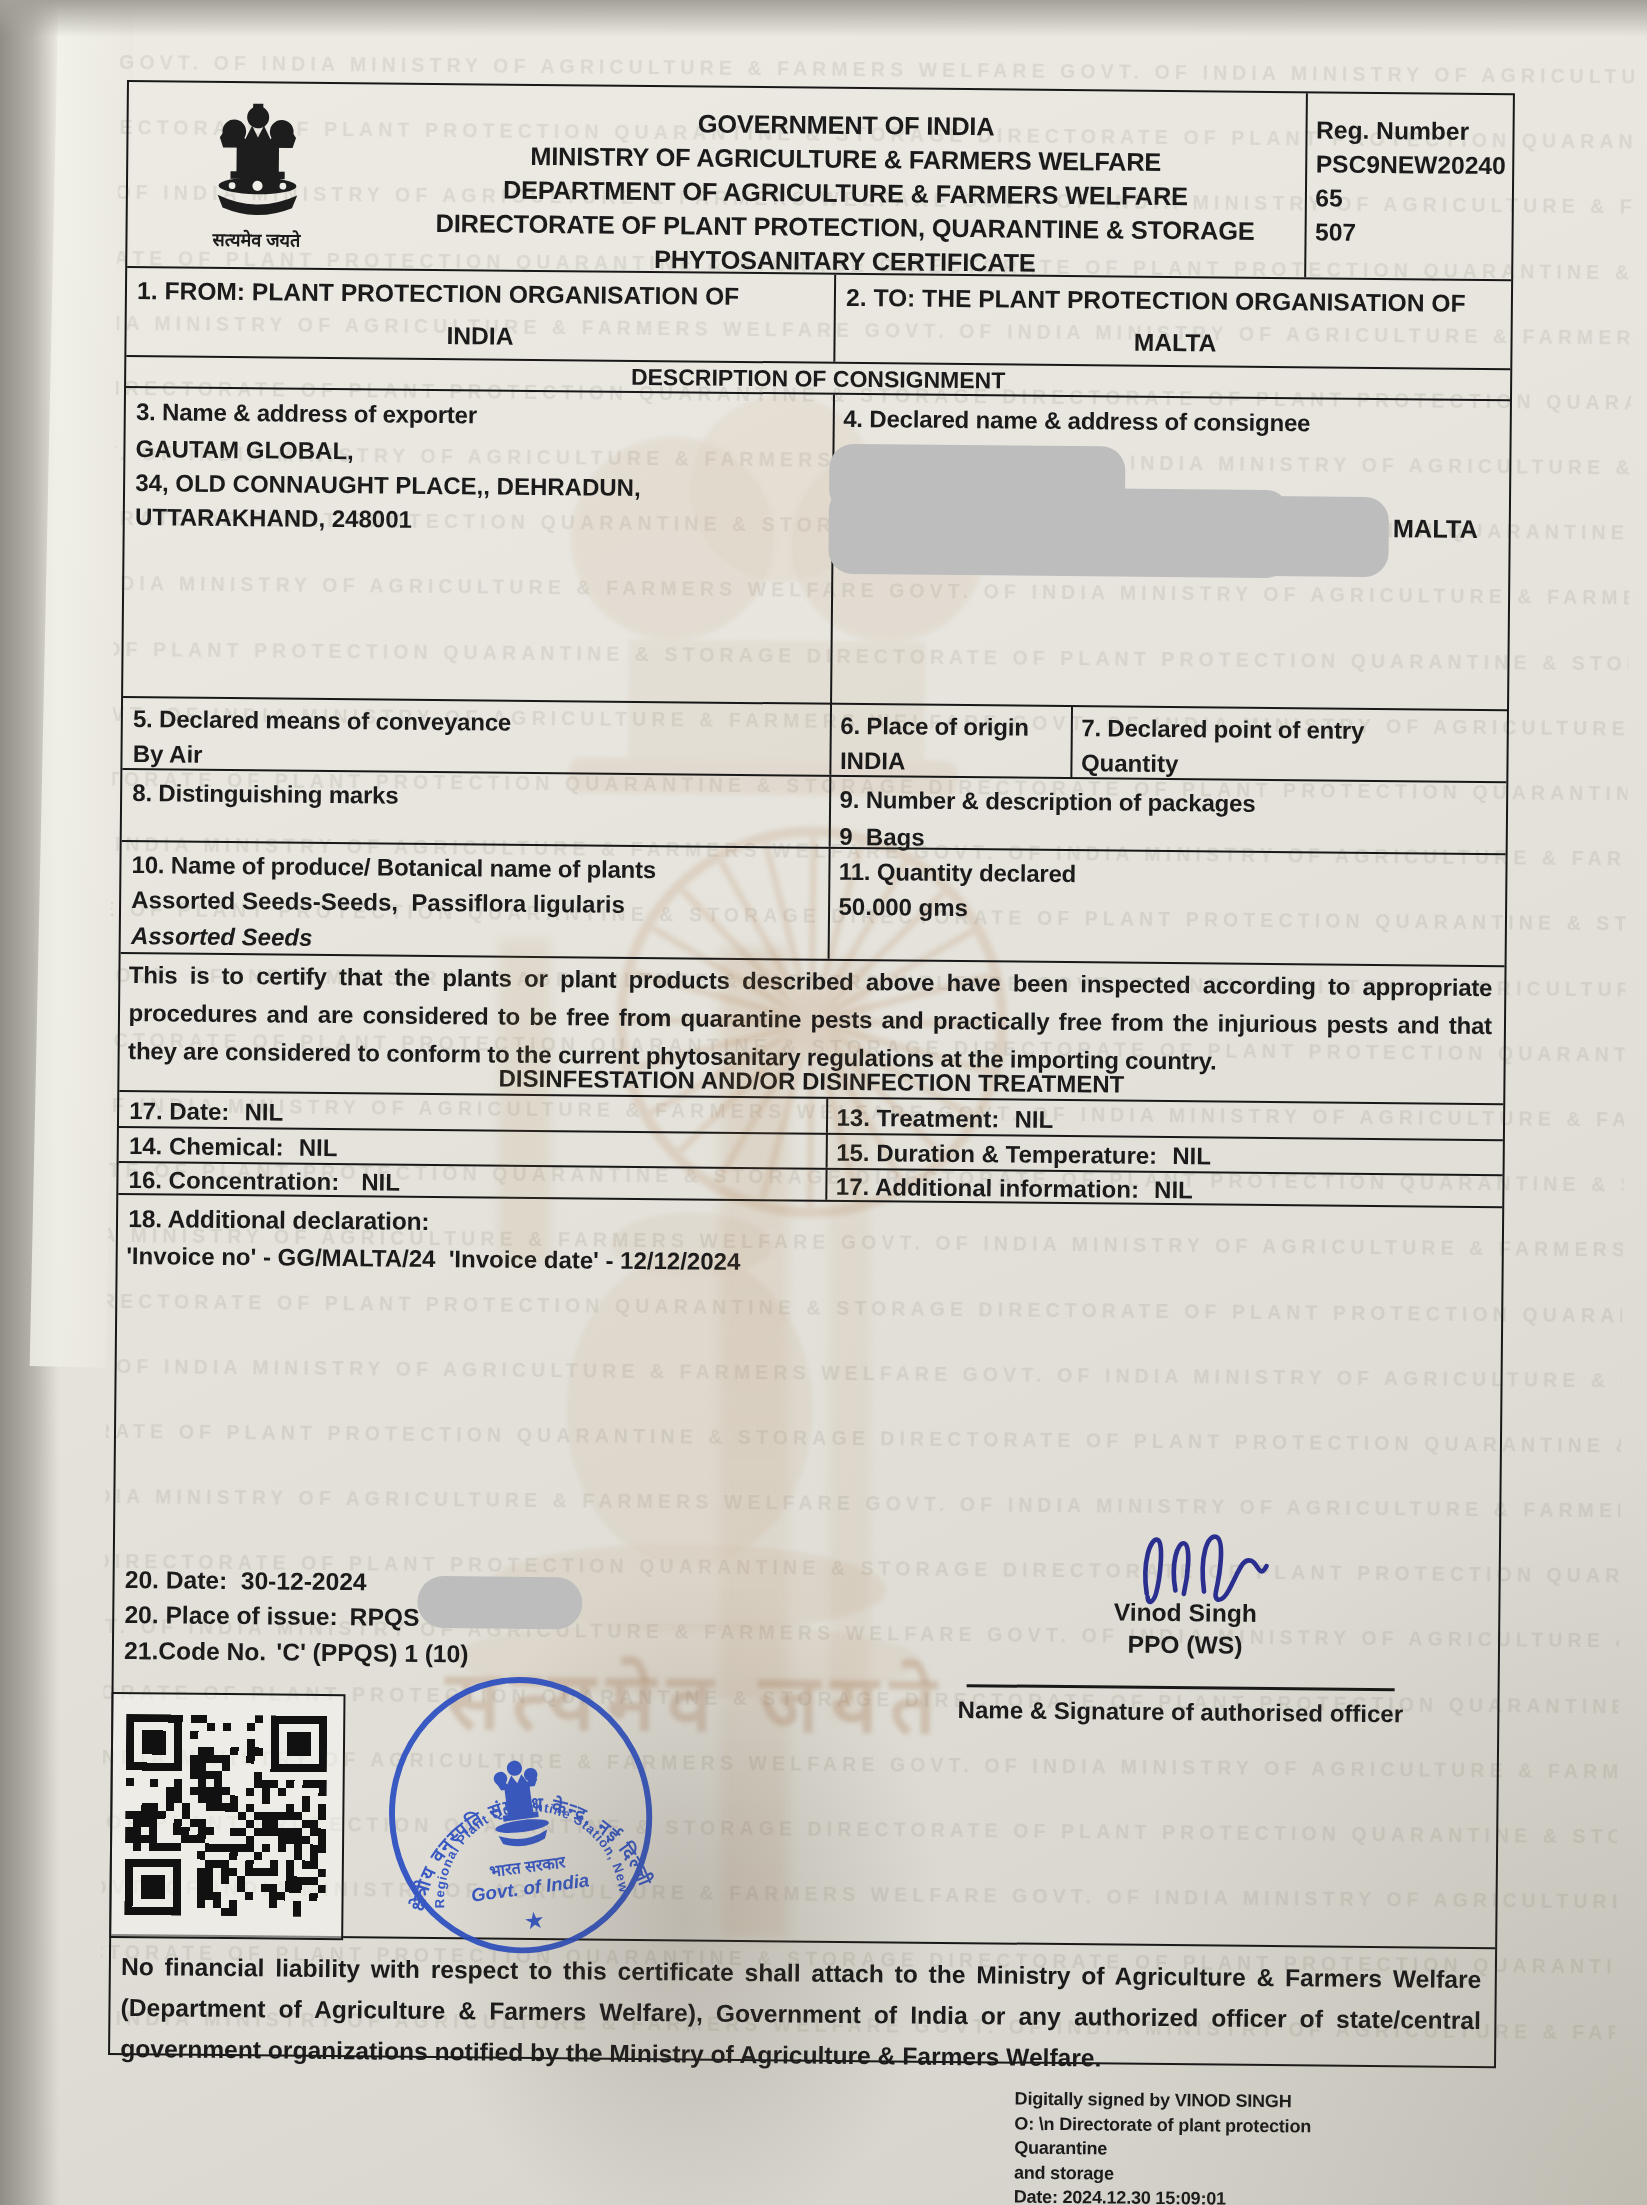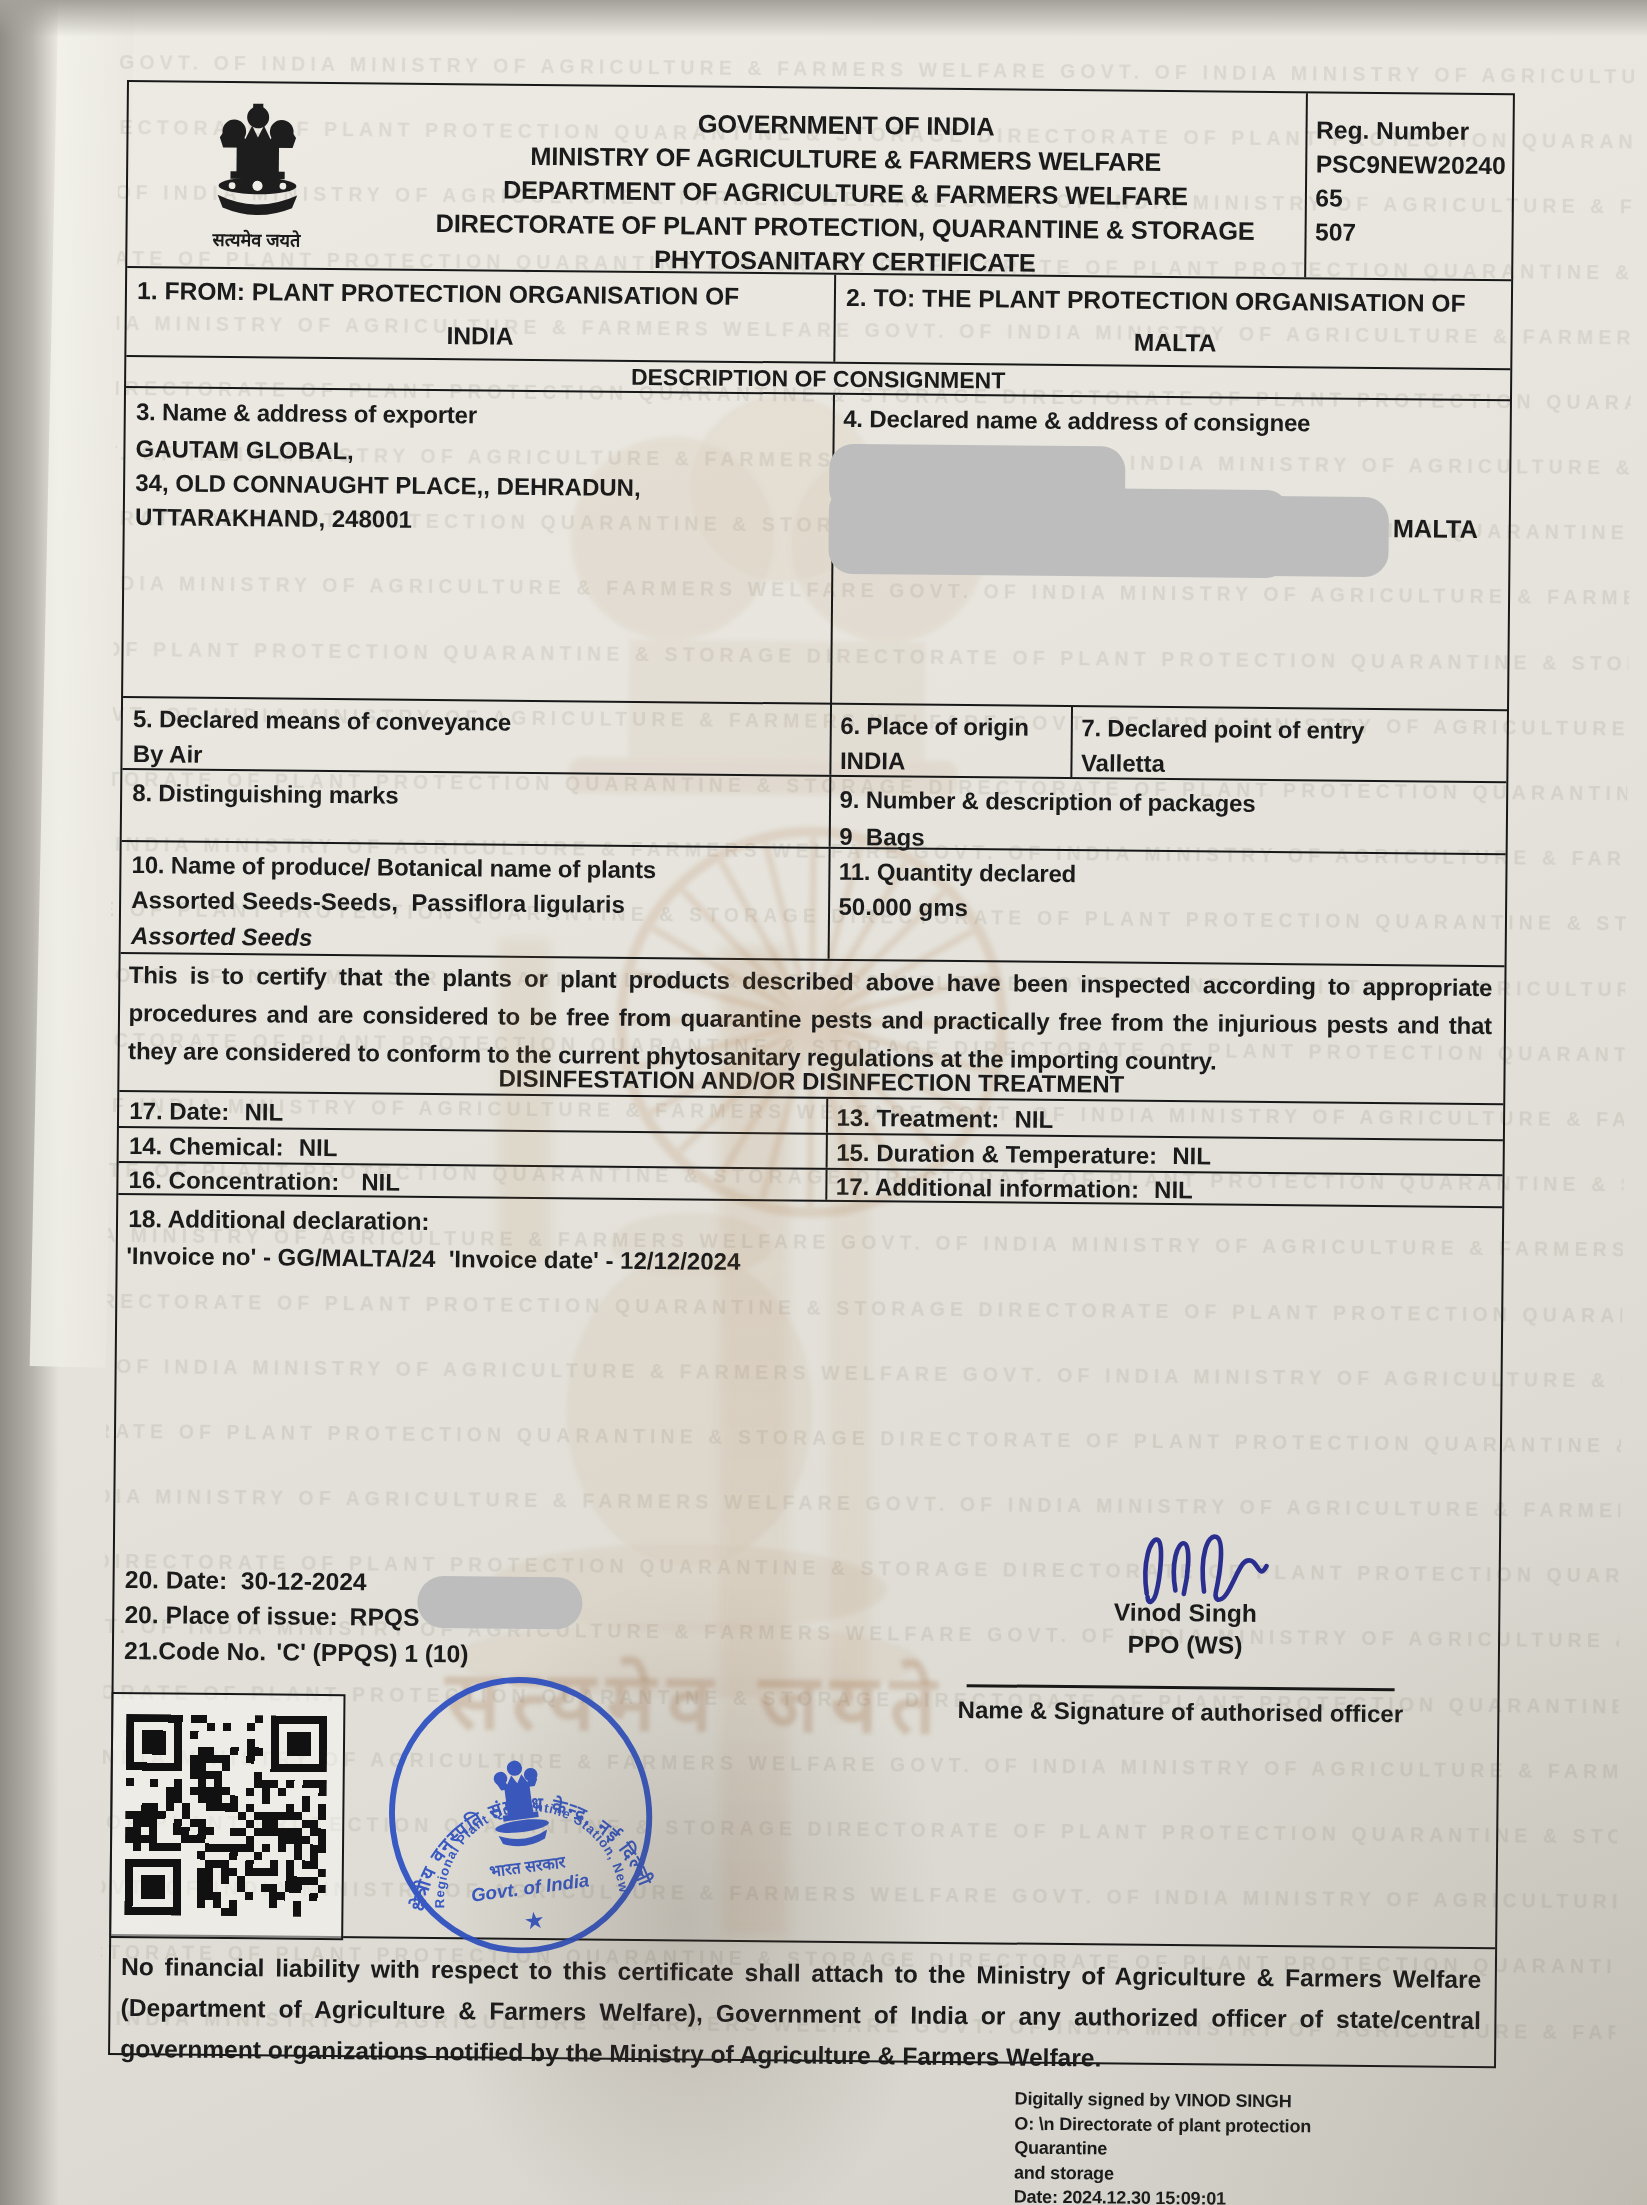--- a/index.html
+++ b/index.html
@@ -259,21 +259,21 @@
       <div class="cell" style="left:0;width:707px;">
         <div class="lbl abs" style="top:6.8px;left:10.2px">5. Declared means of conveyance</div>
         <div class="val abs" style="top:42px;left:10.2px">By Air</div>
       </div>
       <div class="cell vline" style="left:707px;width:241px;">
         <div class="lbl abs" style="top:6.8px;left:8.5px">6. Place of origin</div>
         <div class="val abs" style="top:42px;left:8.5px">INDIA</div>
       </div>
       <div class="cell vline" style="left:948px;width:440px;">
         <div class="lbl abs" style="top:6.8px;left:8.5px">7. Declared point of entry</div>
-        <div class="val abs" style="top:42px;left:8.5px">Valletta</div>
+        <div class="val abs" style="top:42px;left:8.5px">Quantity</div>
       </div>
     </div>
 
     <div class="row r-89">
       <div class="cell" style="left:0;width:707px;">
         <div class="lbl abs" style="top:8.5px;left:10.2px">8. Distinguishing marks</div>
         <div class="val abs" style="top:44px;left:10.2px"></div>
       </div>
       <div class="cell vline" style="left:707px;width:681px;">
         <div class="lbl abs" style="top:8.5px;left:8.5px">9. Number &amp; description of packages</div>

